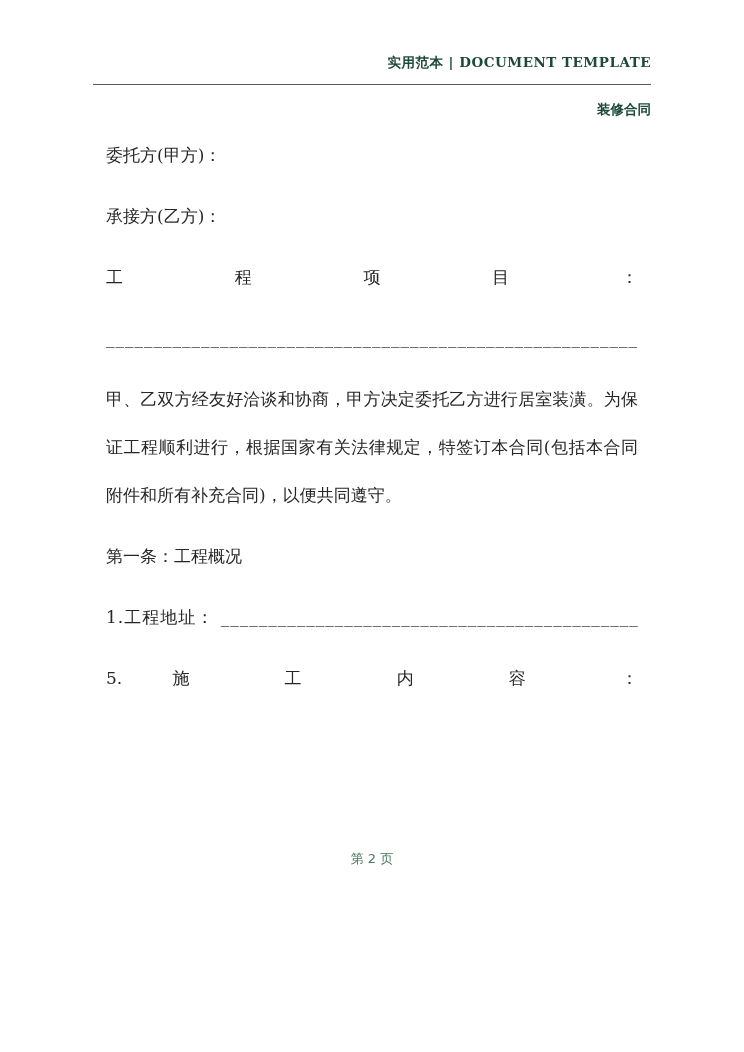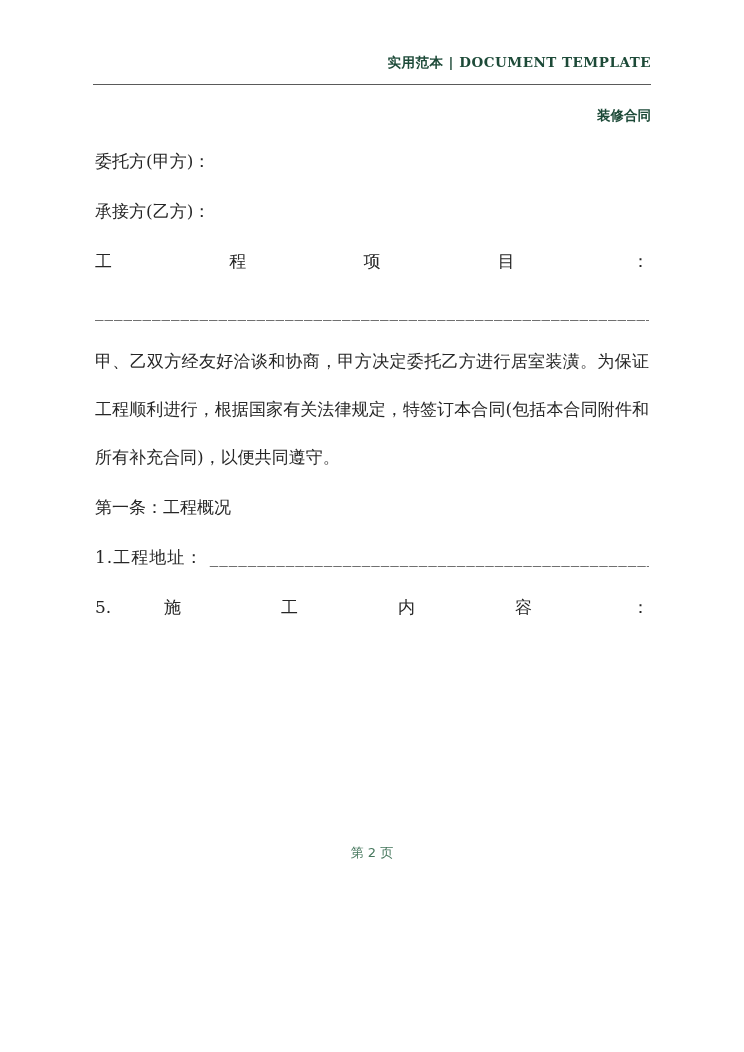--- a/index.html
+++ b/index.html
@@ -33,21 +33,21 @@
   .header-rule {
     border: none;
     border-bottom: 1px solid var(--rule-color, #5a5a5a);
     margin: 14px 0 0 0;
   }
   .category-label {
     text-align: right;
     font-size: 13.5px;
     font-weight: bold;
     color: var(--header-green, #1d4a38);
-    margin-top: 22px;
+    margin-top: 16px;
     line-height: 16px;
   }
   .doc-title {
     margin: 26px 0 0 0;
     text-align: center;
     font-size: 29px;
     font-weight: bold;
     letter-spacing: 1px;
     color: var(--title-green, #173e31);
     line-height: 1.25;
@@ -61,40 +61,40 @@
     font-size: 15px;
     line-height: 44px;
     color: var(--notice-text, #a5a5a5);
     text-align: justify;
   }
   main {
     margin-top: 14px;
     font-size: 17px;
   }
   main p {
-    margin: 2px;
+    margin: 13px;
     line-height: 48px;
   }
   .justify-full {
     text-align: justify;
     text-align-last: justify;
   }
   .intro {
     text-align: justify;
   }
   .blank-line {
     white-space: nowrap;
     overflow: hidden;
     letter-spacing: 1px;
   }
   .page-footer {
     position: absolute;
     left: 0;
     right: 0;
-    bottom: 70px;
+    bottom: 64px;
     text-align: center;
     font-size: 13px;
     color: var(--footer-green, #47785e);
     font-family: "DejaVu Sans", "Liberation Sans", sans-serif;
   }
 </style>
 </head>
 <body>
 
 <div class="page">

